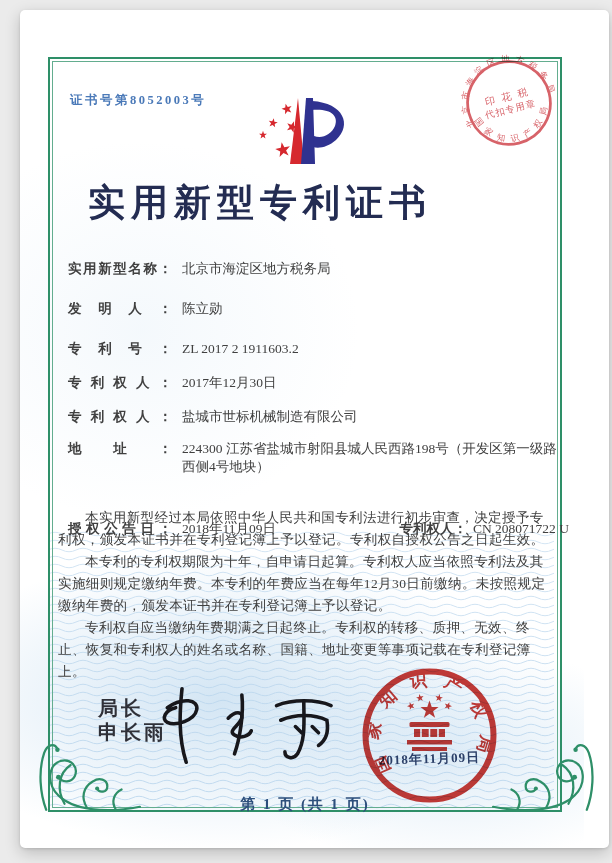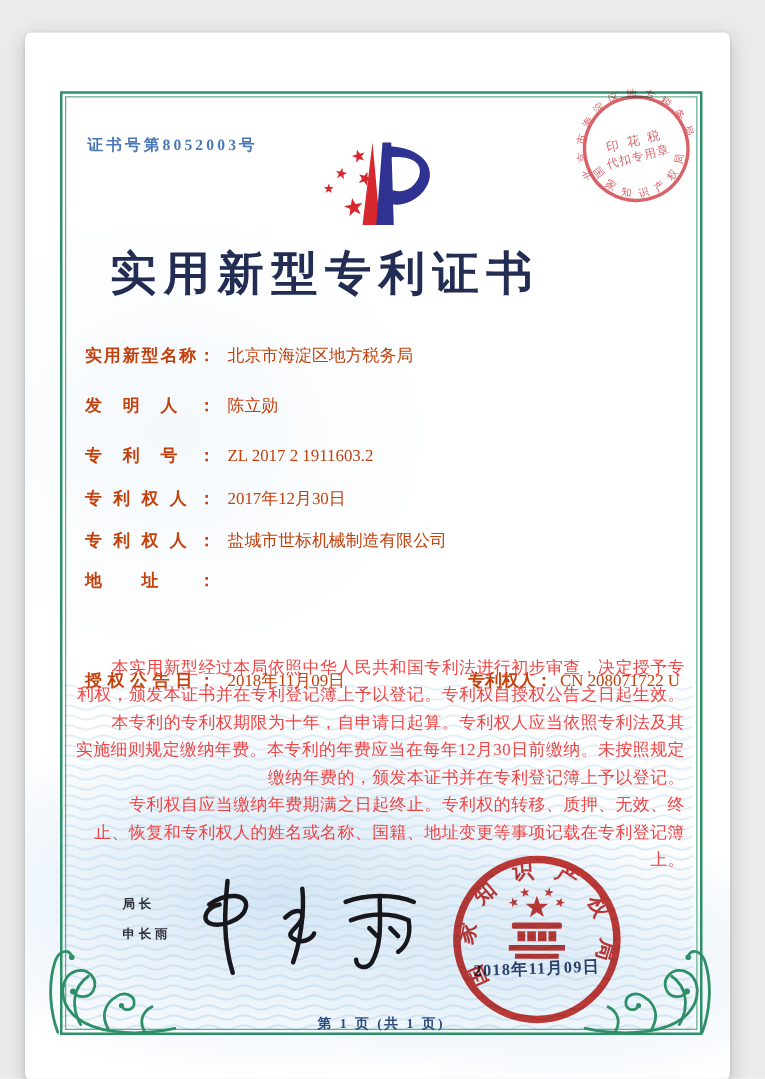--- a/index.html
+++ b/index.html
@@ -2,23 +2,24 @@
 <html><head>
 <meta charset="utf-8">
 <style>
   html,body{margin:0;padding:0;}
   body{
     width:612px;height:863px;background:#ebebeb;
     font-family:"Liberation Serif", serif;
     position:relative;overflow:hidden;
   }
   .page{
-    position:absolute;left:20px;top:26px;width:564px;height:838px;
+    position:absolute;left:20px;top:10px;width:564px;height:838px;
     background:#ffffff;border-radius:5px;
     box-shadow:0 5px 16px rgba(0,0,0,0.20), 0 1px 3px rgba(0,0,0,0.12);
+    padding-left:25px;
   }
   .bg{position:absolute;left:0;top:0;width:564px;height:838px;}
   .frame{
     position:absolute;left:28px;top:47px;width:514px;height:755px;
     border:2.5px solid #2e8f68;box-sizing:border-box;
   }
   .frame::before{
     content:"";position:absolute;inset:2px;border:1px solid #63ad8f;
   }
   .corner{position:absolute;width:112px;height:112px;}
@@ -28,55 +29,55 @@
     position:absolute;left:50px;top:82px;
     font-size:12.5px;letter-spacing:2.5px;color:#4a79b8;font-weight:bold;
   }
   .logo{position:absolute;left:226px;top:82px;width:112px;height:86px;}
   .title{
     position:absolute;left:28px;top:168px;width:424px;text-align:center;
     font-size:37px;font-weight:bold;color:#232c52;letter-spacing:6px;
   }
   .frow{
     position:absolute;left:48px;right:40px;display:flex;align-items:flex-start;
-    font-size:13.5px;color:#c2410c;line-height:18px;
+    font-size:13.5px;color:#404040;line-height:18px;
   }
   .flabel{
     display:inline-block;width:104px;flex:0 0 104px;margin-right:10px;
     text-align:justify;text-align-last:justify;font-weight:bold;
   }
   .fvalue{flex:1;}
   .grant .grp{display:inline-flex;}
   .grant .grp .plain{font-weight:bold;margin-right:6px;}
   .grant{justify-content:space-between;margin-top:39px;}
   .bodytext{
     position:absolute;left:38px;top:497px;width:490px;
-    font-size:13.5px;line-height:22px;color:#ef4444;letter-spacing:0.4px;text-align:right;
+    font-size:13.5px;line-height:22px;color:#404040;letter-spacing:0.4px;
   }
   .bodytext p{margin:0;text-indent:2em;}
   .sig-block{
     position:absolute;left:78px;top:686px;color:#2f3038;
-    font-size:10px;font-weight:bold;letter-spacing:3px;line-height:24px;
+    font-size:20px;font-weight:bold;letter-spacing:3px;line-height:24px;
     font-family:"Liberation Sans", sans-serif;
   }
   .signature{position:absolute;left:120px;top:668px;width:210px;height:95px;}
   .seal-date{
     position:absolute;left:337px;top:740px;width:145px;text-align:center;
     font-size:13px;font-weight:bold;color:#2b3f68;letter-spacing:1px;
     transform:rotate(-2deg);
   }
   .seal{position:absolute;left:337px;top:653px;width:145px;height:145px;
     mix-blend-mode:multiply;opacity:0.95;}
   .stamp-wrap{
     position:absolute;left:436px;top:40px;width:106px;height:106px;
     transform:rotate(-14deg);mix-blend-mode:multiply;opacity:0.92;
   }
   .footer{
     position:absolute;left:28px;top:785px;width:514px;text-align:center;
-    font-size:11px;font-weight:bold;color:#2d4f7c;letter-spacing:2px;
+    font-size:15px;font-weight:bold;color:#2d4f7c;letter-spacing:2px;
   }
 </style>
 </head>
 <body>
 
 <div class="page">
 
   <svg class="bg" viewBox="0 0 564 838">
     <defs>
       <polygon id="star" points="0,-10 2.35,-3.24 9.51,-3.09 3.8,1.24 5.88,8.09 0,4 -5.88,8.09 -3.8,1.24 -9.51,-3.09 -2.35,-3.24"></polygon>
@@ -167,20 +168,21 @@
   <div class="frow" style="top:364px">
     <span class="flabel">专利权人：</span>
     <span class="fvalue">2017年12月30日</span>
   </div>
   <div class="frow" style="top:398px">
     <span class="flabel">专利权人：</span>
     <span class="fvalue">盐城市世标机械制造有限公司</span>
   </div>
   <div class="frow" style="top:430px">
     <span class="flabel">地址：</span>
+    <span class="fvalue">224300 江苏省盐城市射阳县城人民西路198号（开发区第一级路西侧4号地块）</span>
   </div>
   <div class="frow grant" style="top:471px">
     <span class="grp">
       <span class="flabel">授权公告日：</span>
       <span class="fvalue">2018年11月09日</span>
     </span>
     <span class="grp">
       <span class="plain">专利权人：</span>
       <span class="fvalue">CN 208071722 U</span>
     </span>

